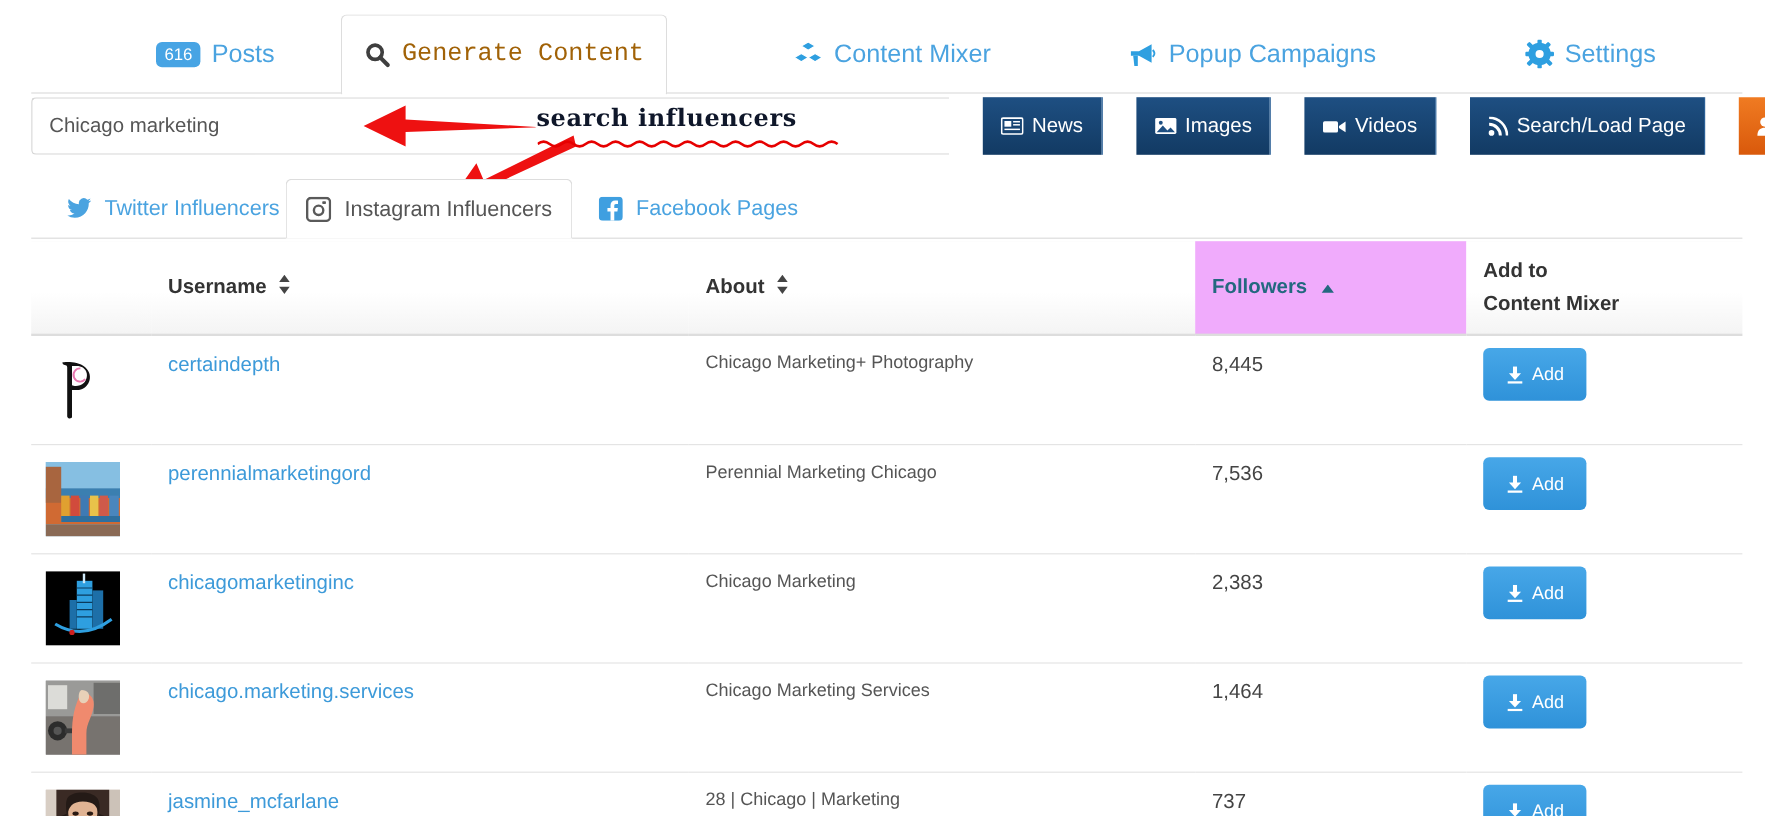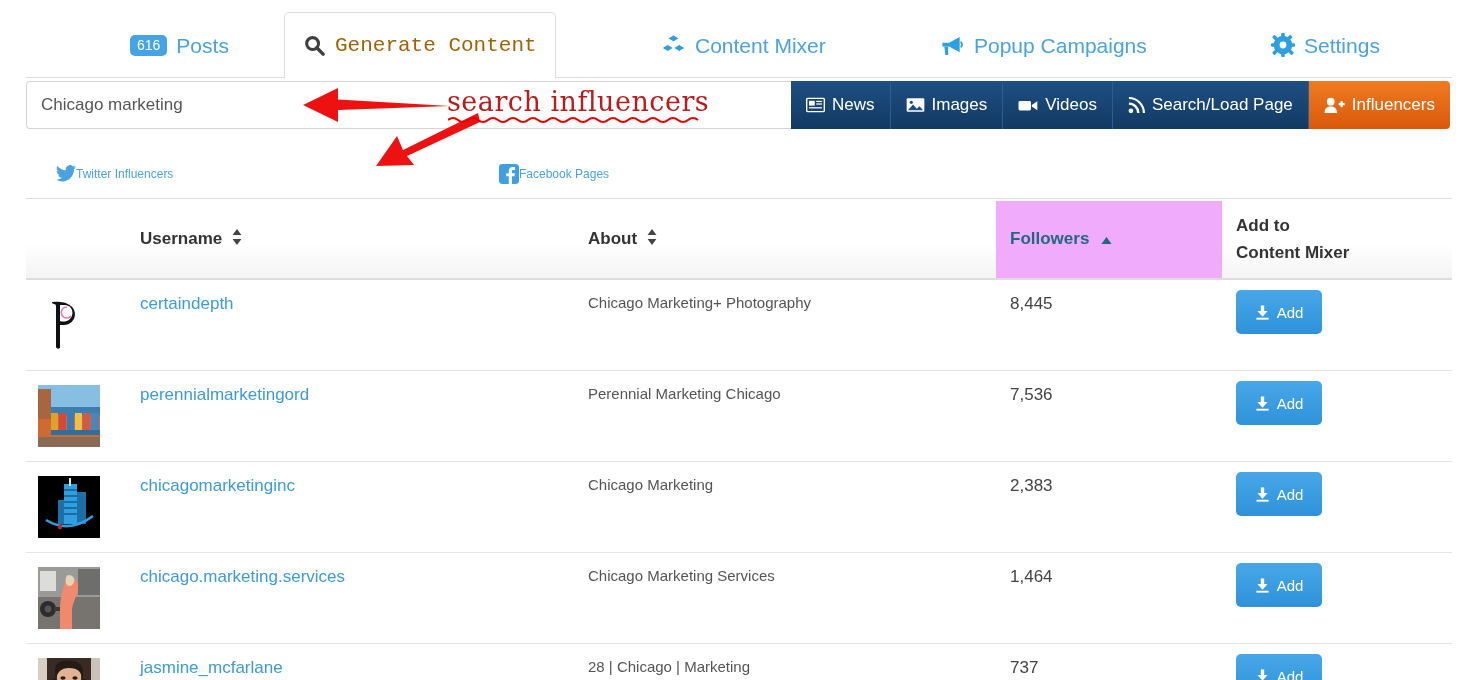--- a/index.html
+++ b/index.html
@@ -104,20 +104,21 @@
     justify-content: center;
     gap: 7px;
     height: 48px;
     padding: 0 15px;
     color: #ffffff;
     font-size: 17px;
     cursor: pointer;
     background: linear-gradient(to bottom, #1e4f82 0%, #123a63 100%);
     border-right: 1px solid #2a5f96;
     white-space: nowrap;
+    margin-left: 28px;
   }
   .sbtn.orange {
     background: linear-gradient(to bottom, #f07b22 0%, #d9590b 100%);
     border-right: none;
     border-top-right-radius: 4px;
     border-bottom-right-radius: 4px;
   }
 
   
   .sub-tabs {
@@ -126,22 +127,22 @@
     width: 1426px;
     height: 50px;
     border-bottom: 1px solid #dddddd;
   }
   .sub-tab {
     position: absolute;
     top: 0;
     height: 49px;
     display: flex;
     align-items: center;
-    gap: 0;
-    font-size: 12px;
+    gap: 11px;
+    font-size: 18px;
     color: #4aa3e0;
     cursor: pointer;
     white-space: nowrap;
     padding: 0 16px;
   }
   .sub-tab.active {
     background: #ffffff;
     border: 1px solid #dddddd;
     border-bottom: 1px solid #ffffff;
     border-top-left-radius: 5px;
@@ -209,23 +210,23 @@
     font-size: 15px;
     background: linear-gradient(to bottom, #47a7e8 0%, #2f92d9 100%);
     cursor: pointer;
   }
 
   
   .anno-text {
     position: absolute;
     left: 447px; top: 86px;
     font-family: "DejaVu Serif", serif;
-    font-weight: normal;
-    font-size: 27px;
-    color: #b91c1c;
+    font-weight: bold;
+    font-size: 20px;
+    color: #0f172a;
     letter-spacing: 0.5px;
     text-shadow:
       -1.5px -1.5px 0 #fff, 1.5px -1.5px 0 #fff,
       -1.5px  1.5px 0 #fff, 1.5px  1.5px 0 #fff,
        0 -1.5px 0 #fff, 0 1.5px 0 #fff,
       -1.5px 0 0 #fff, 1.5px 0 0 #fff;
     white-space: nowrap;
     pointer-events: none;
   }
   .anno-underline {
@@ -384,20 +385,30 @@
 
     <div class="sub-tab" style="left:14px">
       <span class="icon">
         <svg width="20" height="17" viewBox="0 0 20 17">
           <path d="M20 2.1 a8.3 8.3 0 0 1-2.4 .65 4.1 4.1 0 0 0 1.8-2.25 8.2 8.2 0 0 1-2.6 1 4.1 4.1 0 0 0-7 3.73A11.6 11.6 0 0 1 1.4 .9 4.1 4.1 0 0 0 2.67 6.4 4 4 0 0 1 .8 5.9v.05a4.1 4.1 0 0 0 3.3 4 4.2 4.2 0 0 1-1.86.07 4.1 4.1 0 0 0 3.83 2.85A8.3 8.3 0 0 1 0 14.6a11.6 11.6 0 0 0 6.3 1.85c7.55 0 11.68-6.25 11.68-11.67l-.01-.53A8.3 8.3 0 0 0 20 2.1z" fill="#4aa3e0"></path>
         </svg>
       </span>
       <span>Twitter Influencers</span>
     </div>
 
+    <div class="sub-tab active" style="left:212px">
+      <span class="icon">
+        <svg width="21" height="21" viewBox="0 0 22 22">
+          <rect x="1" y="1" width="20" height="20" rx="3.4" fill="none" stroke="#5a5a5a" stroke-width="2.1"></rect>
+          <circle cx="11" cy="11.8" r="4.1" fill="none" stroke="#5a5a5a" stroke-width="2.1"></circle>
+          <rect x="14.2" y="3.9" width="3.2" height="2.4" rx="0.7" fill="#5a5a5a"></rect>
+        </svg>
+      </span>
+      <span>Instagram Influencers</span>
+    </div>
 
     <div class="sub-tab" style="left:457px">
       <span class="icon">
         <svg width="20" height="20" viewBox="0 0 20 20">
           <rect x="0" y="0" width="20" height="20" rx="3.4" fill="#3f9fe0"></rect>
           <path d="M12.9 20 V12.3 h2.6 l.4-3.0 h-3.0 V7.4 c0-.87.24-1.46 1.49-1.46 h1.6 V3.25 C15.7 3.18 14.75 3.1 13.65 3.1 c-2.3 0-3.87 1.4-3.87 3.98 v2.22 H7.2 v3.0 h2.58 V20 Z" fill="#ffffff"></path>
         </svg>
       </span>
       <span>Facebook Pages</span>
     </div>

